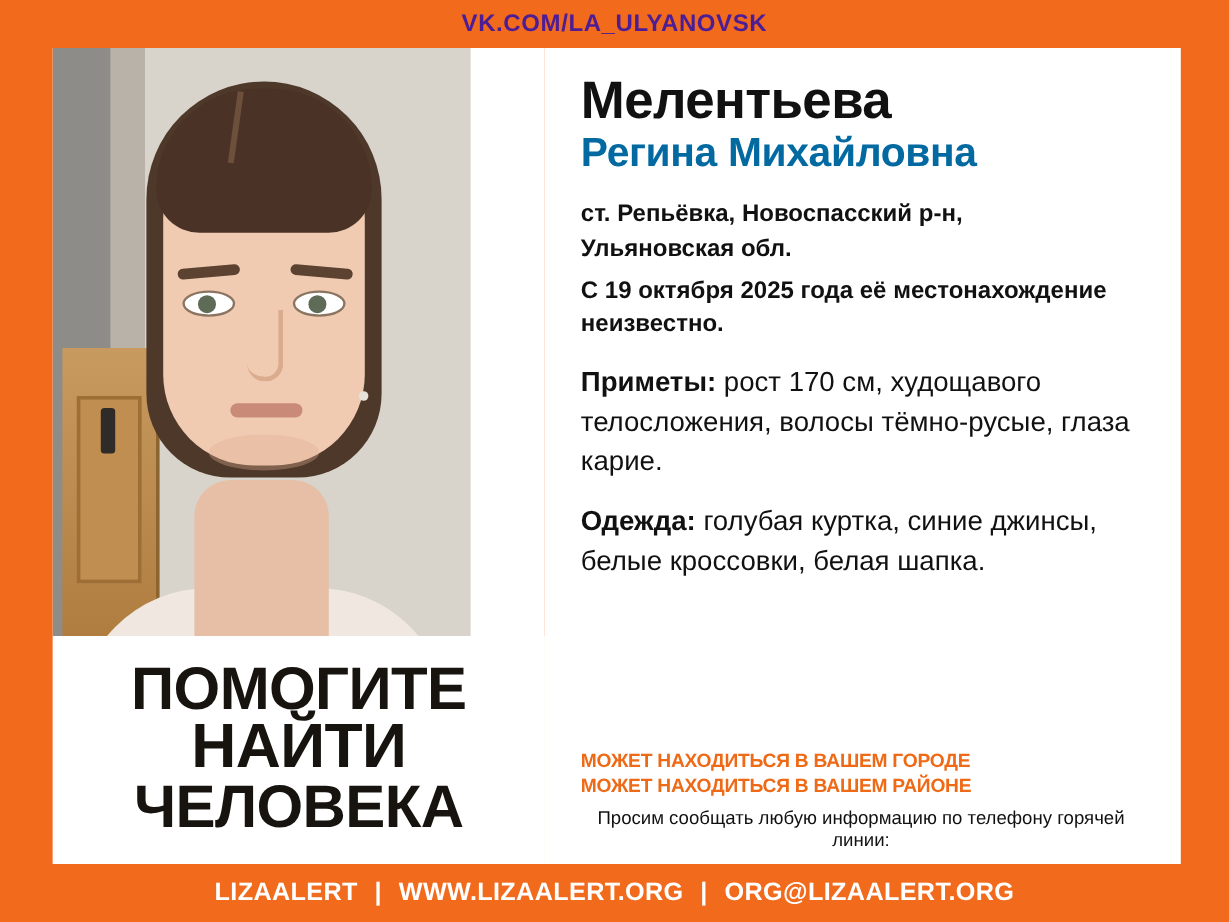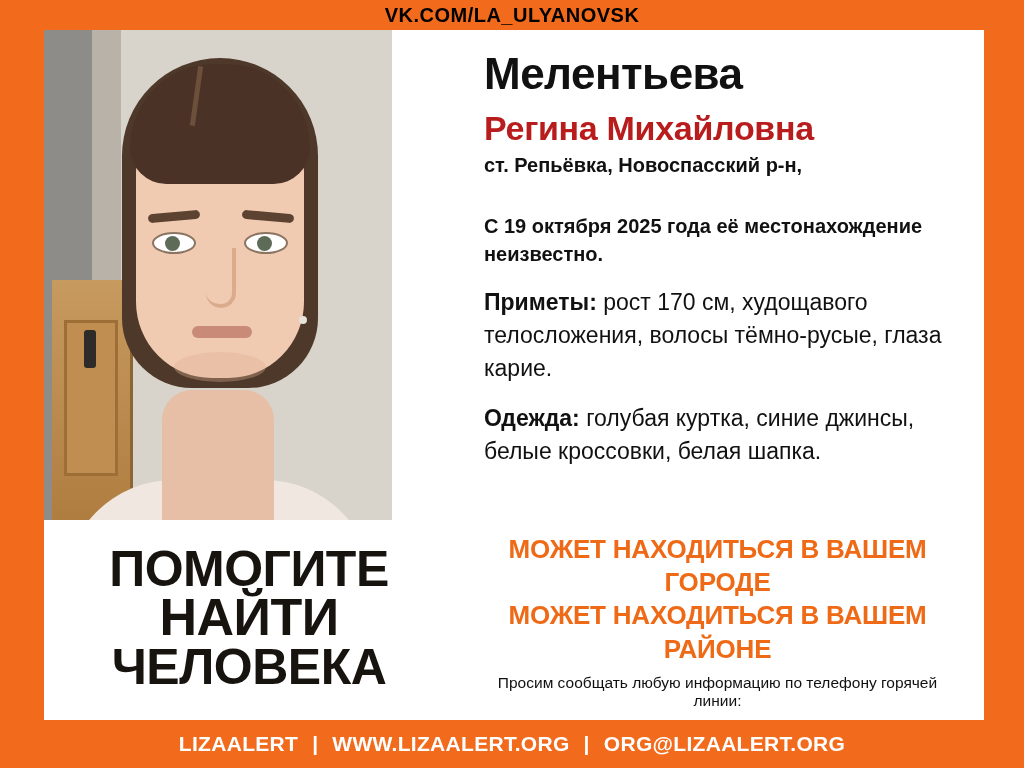--- a/index.html
+++ b/index.html
@@ -16,25 +16,25 @@
   .poster {
     position: relative;
     width: 1024px;
     height: 768px;
     background: #f26a1b;
     box-sizing: border-box;
     display: flex;
     flex-direction: column;
   }
   .top-bar {
-    height: 30px;
+    height: 40px;
     display: flex;
     align-items: center;
     justify-content: center;
-    color: #000000;
+    color: #4c1d95;
     font-size: 20px;
     font-weight: bold;
     letter-spacing: 0.5px;
   }
   .content {
     flex: 1;
     display: flex;
     padding: 0 40px 0 44px;
     box-sizing: border-box;
     gap: 0;
@@ -218,58 +218,57 @@
   .surname {
     font-size: 44px;
     font-weight: bold;
     color: #111111;
     line-height: 1.02;
     letter-spacing: -0.5px;
   }
   .firstname {
     font-size: 34px;
     font-weight: bold;
-    color: #b91c1c;
+    color: #0369a1;
     line-height: 1.1;
-    margin-top: 13px;
+    margin-top: 2px;
     letter-spacing: -0.3px;
   }
   .age {
     font-size: 20px;
     font-weight: bold;
     color: #111111;
     margin-top: 16px;
   }
   .place {
     font-size: 20px;
     font-weight: bold;
     color: #111111;
-    margin-top: 4px;
+    margin-top: 18px;
     line-height: 1.45;
   }
   .missing {
     font-size: 20px;
     font-weight: bold;
     color: #111111;
-    margin-top: 32px;
+    margin-top: 6px;
     line-height: 1.4;
   }
   .detail {
     font-size: 23px;
     color: #111111;
     margin-top: 18px;
     line-height: 1.42;
   }
   .detail b { font-weight: bold; }
   .spacer { flex: 1; }
   .alert-lines {
-    text-align: center;
     color: #ef6a16;
     font-weight: bold;
-    font-size: 26px;
+    font-size: 16px;
     line-height: 1.28;
     letter-spacing: -0.2px;
   }
   .inform {
     text-align: center;
     font-size: 15.5px;
     color: #111111;
     margin-top: 8px;
   }
   .phone {
@@ -333,20 +332,21 @@
         <div class="help-line l2">НАЙТИ</div>
         <div class="help-line l3">ЧЕЛОВЕКА</div>
       </div>
     </div>
 
     <div class="right-col">
       <div class="surname">Мелентьева</div>
       <div class="firstname">Регина Михайловна</div>
       <div class="place">
         <div>ст. Репьёвка, Новоспасский р-н,</div>
+        <div>Ульяновская обл.</div>
       </div>
       <div class="missing">
         <div>С 19 октября 2025 года её местонахождение</div>
         <div>неизвестно.</div>
       </div>
       <div class="detail">
         <b>Приметы:</b><span> рост 170 см, худощавого телосложения, волосы тёмно-русые, глаза карие.</span>
       </div>
       <div class="detail">
         <b>Одежда:</b><span> голубая куртка, синие джинсы, белые кроссовки, белая шапка.</span>

